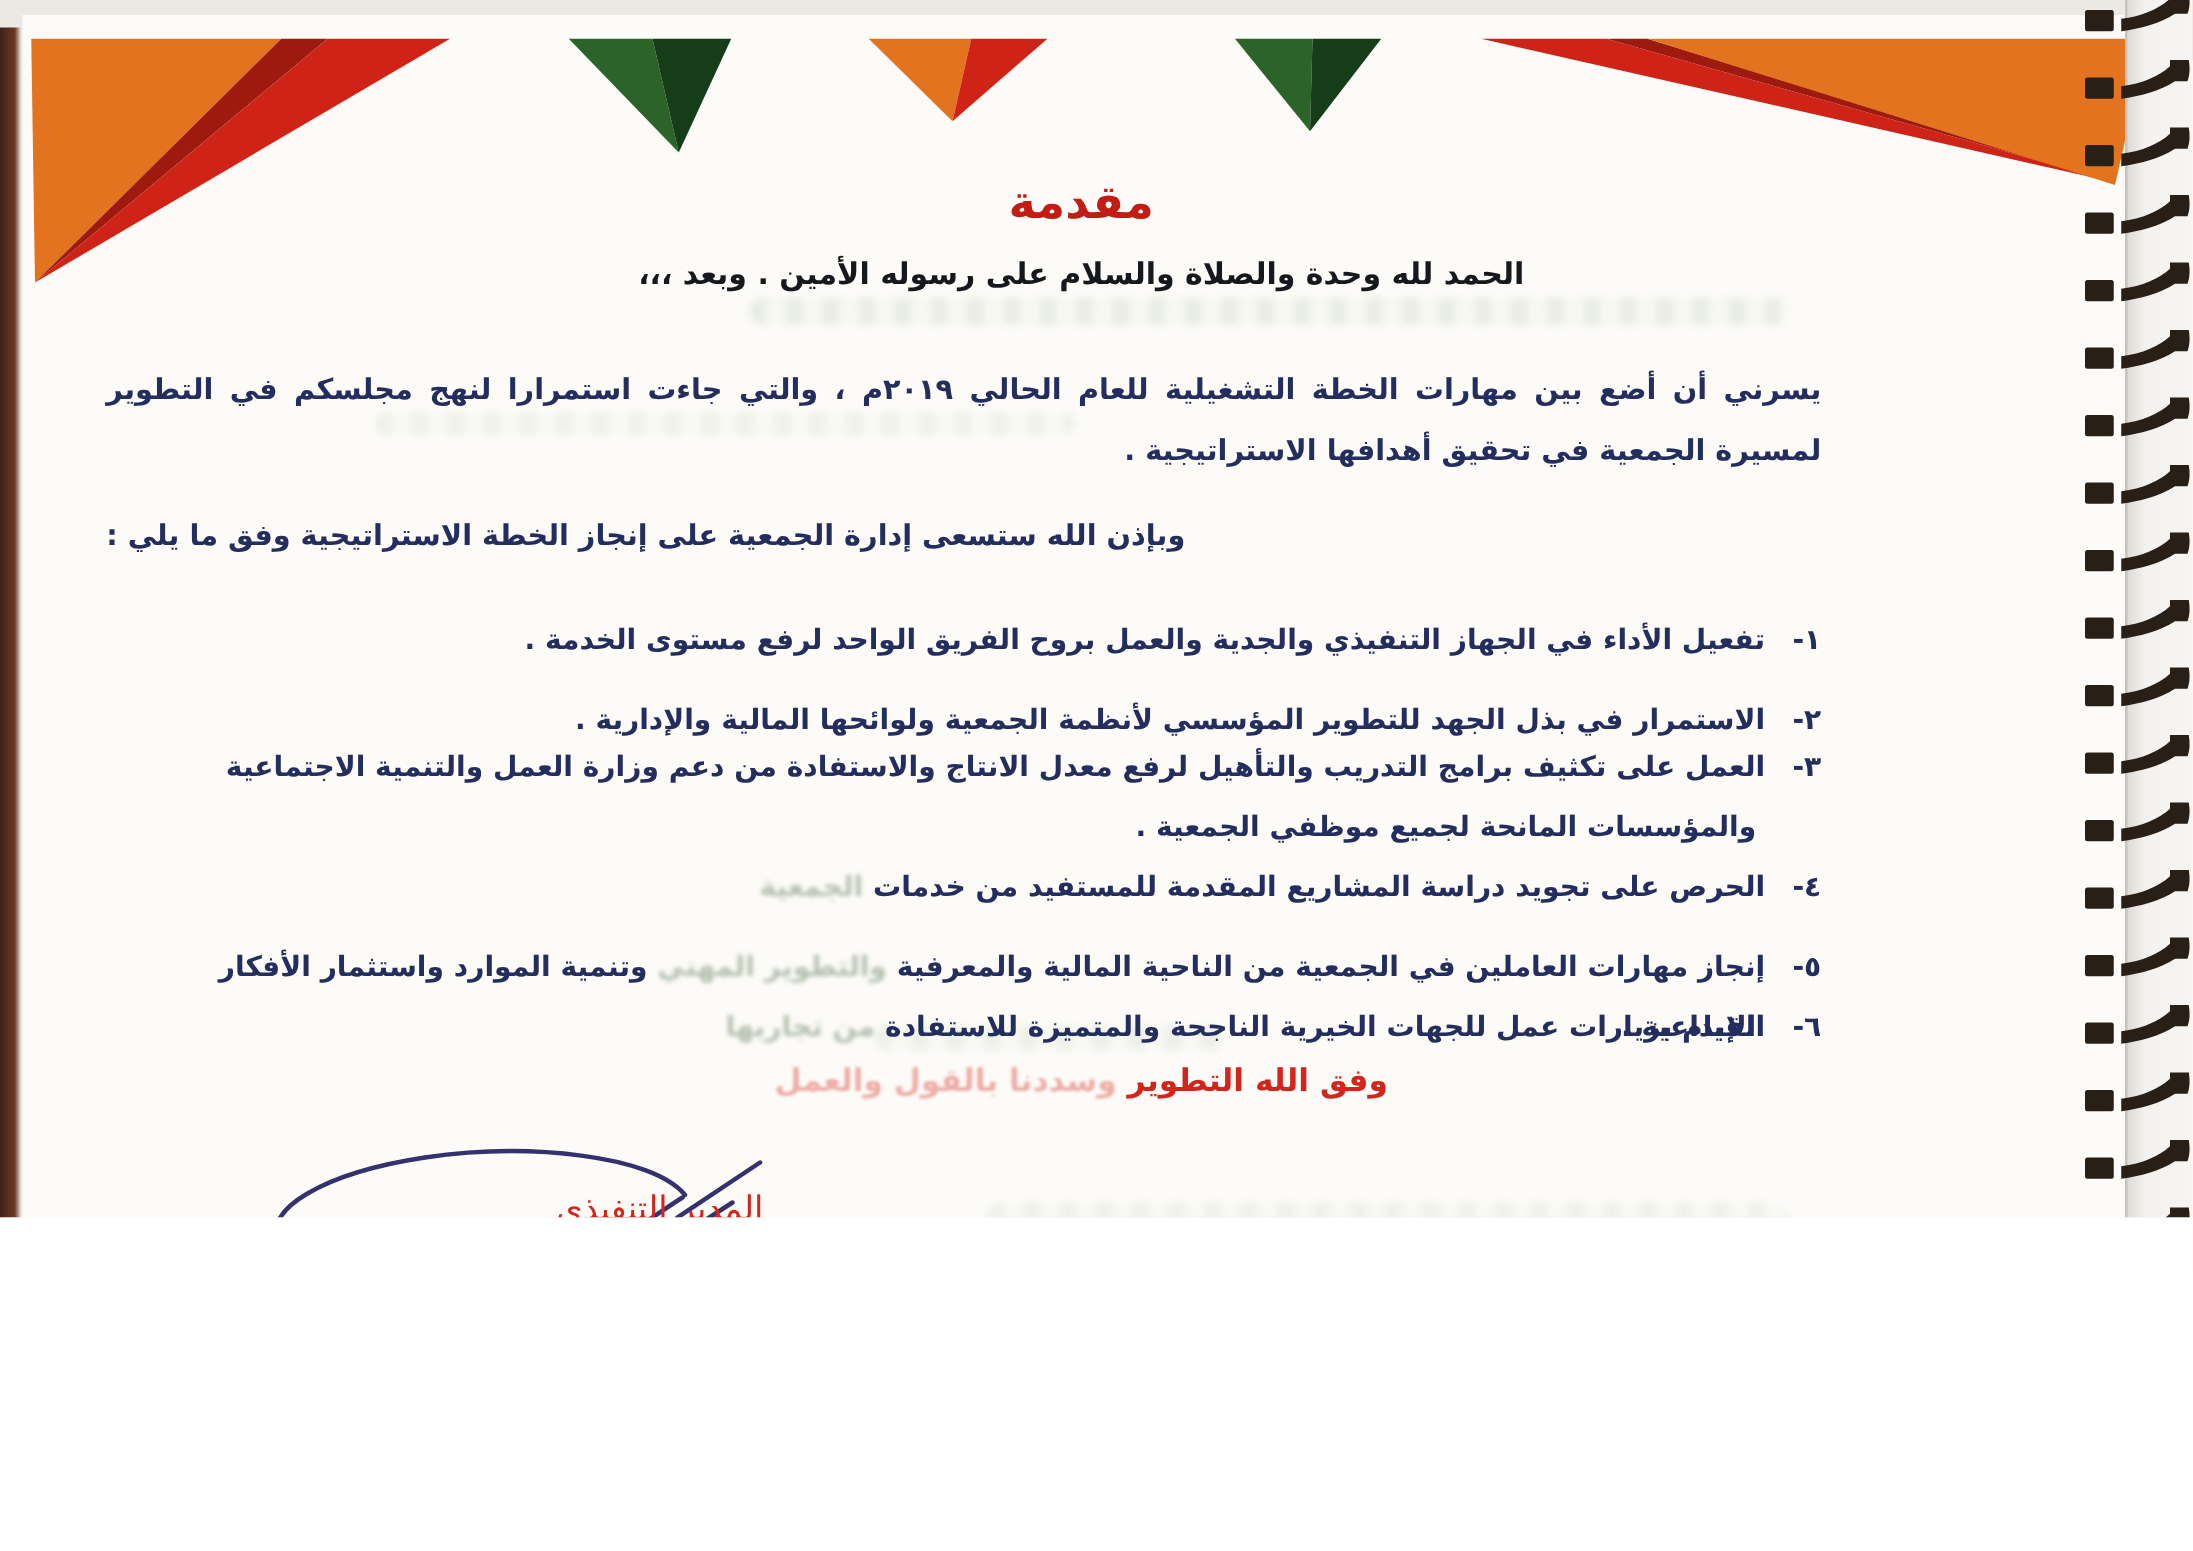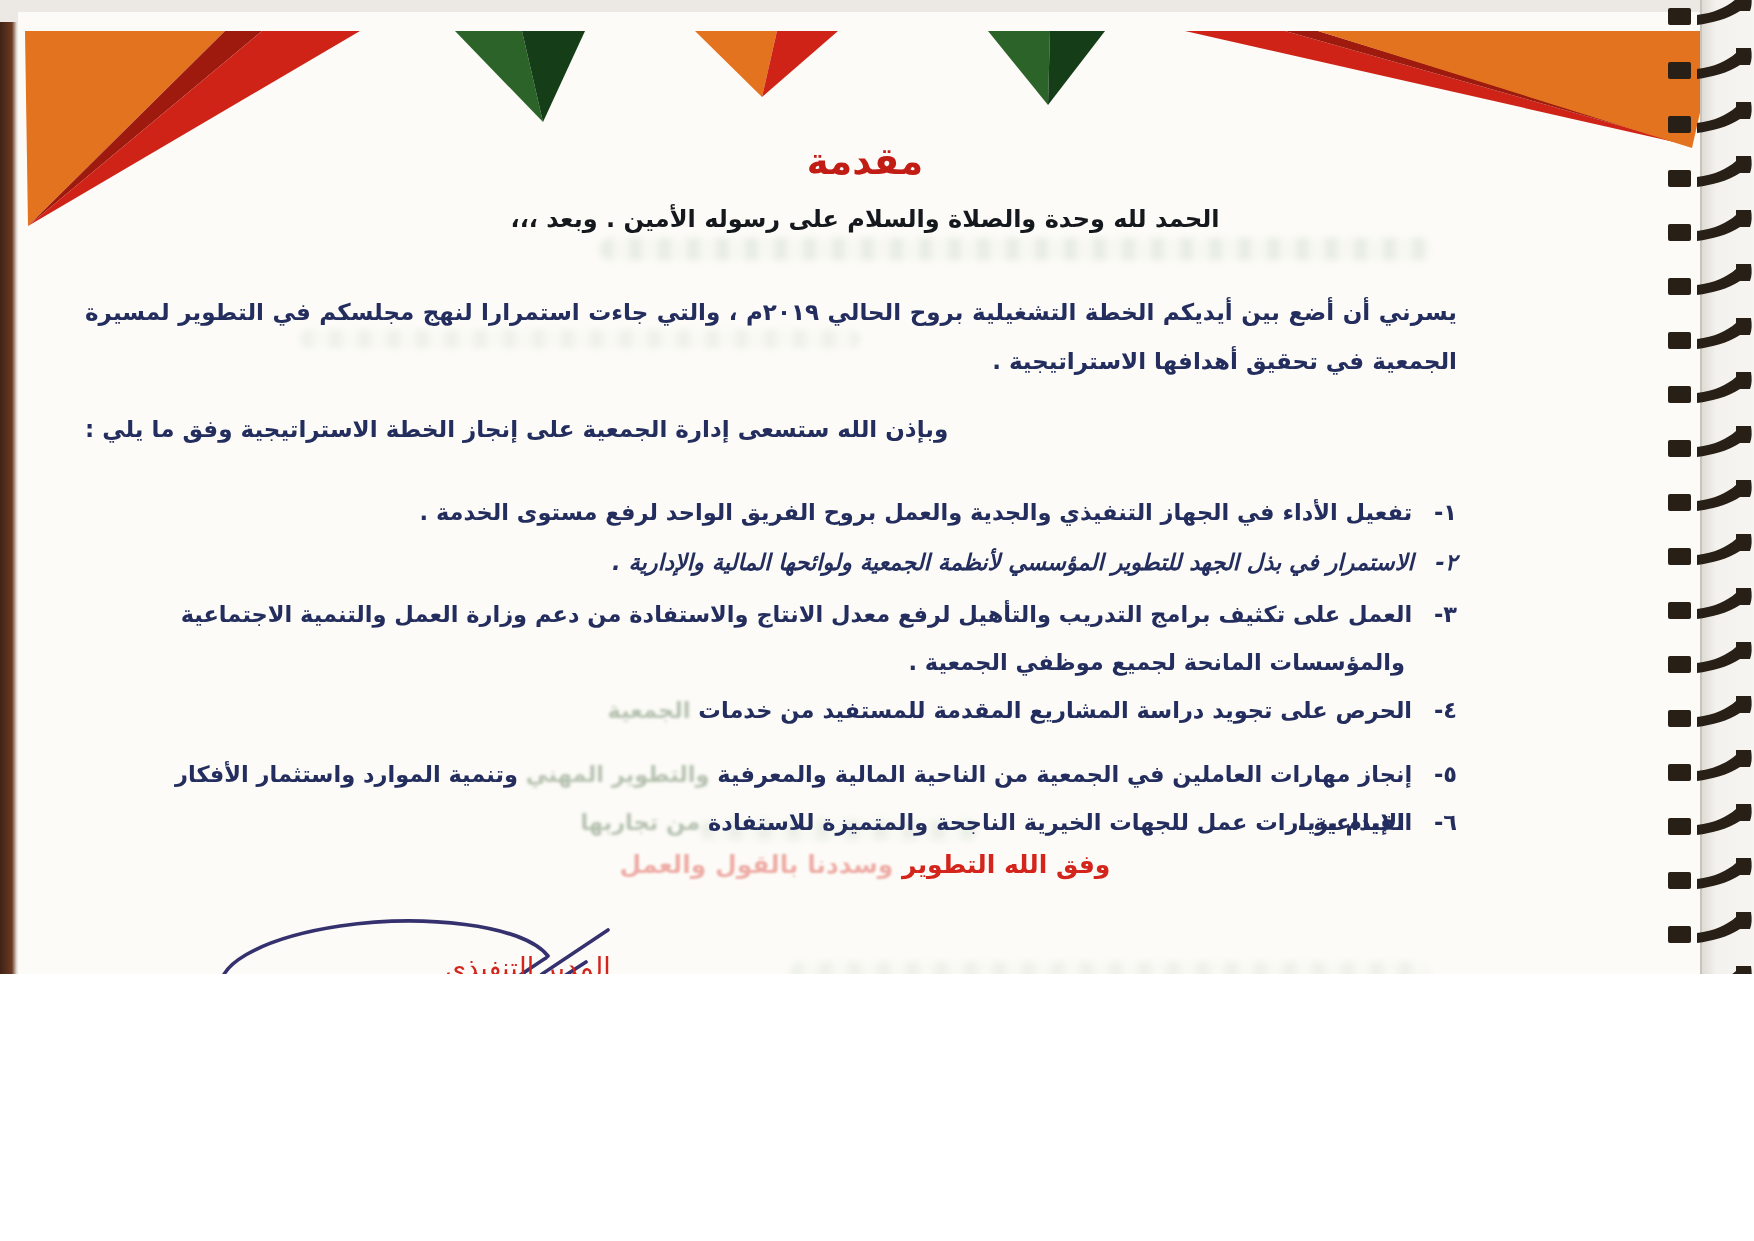--- a/index.html
+++ b/index.html
@@ -106,25 +106,25 @@
 
   <div class="center-layer">
     <div class="title">مقدمة</div>
     <div class="basmala">الحمد لله وحدة والصلاة والسلام على رسوله الأمين . وبعد ،،،</div>
     <div class="closing">
       <span>وفق الله التطوير</span><span class="faded"> وسددنا بالقول والعمل</span>
     </div>
   </div>
 
   <div class="text-layer">
-    <div class="para1">يسرني أن أضع بين أيديكم الخطة التشغيلية بروح الحالي ٢٠١٩م ، والتي جاءت استمرارا لنهج مجلسكم في التطوير لمسيرة الجمعية في تحقيق أهدافها الاستراتيجية .</div>
+    <div class="para1">يسرني أن أضع بين مهارات الخطة التشغيلية للعام الحالي ٢٠١٩م ، والتي جاءت استمرارا لنهج مجلسكم في التطوير لمسيرة الجمعية في تحقيق أهدافها الاستراتيجية .</div>
     <div class="para2">وبإذن الله ستسعى إدارة الجمعية على إنجاز الخطة الاستراتيجية وفق ما يلي :</div>
     <div id="goal-list">
         <div class="list-item" style="top: 488px;"><span class="num">١- </span><span>تفعيل الأداء في الجهاز التنفيذي والجدية والعمل بروح الفريق الواحد لرفع مستوى الخدمة . </span></div>
-        <div class="list-item" style="top: 538px; font-style: italic;"><span class="num">٢- </span><span>الاستمرار في بذل الجهد للتطوير المؤسسي لأنظمة الجمعية ولوائحها المالية والإدارية . </span></div>
+        <div class="list-item" style="top: 552px;"><span class="num">٢- </span><span>الاستمرار في بذل الجهد للتطوير المؤسسي لأنظمة الجمعية ولوائحها المالية والإدارية . </span></div>
         <div class="list-item" style="top: 590px;"><span class="num">٣- </span><span>العمل على تكثيف برامج التدريب والتأهيل لرفع معدل الانتاج والاستفادة من دعم وزارة العمل والتنمية الاجتماعية والمؤسسات المانحة لجميع موظفي الجمعية . </span></div>
         <div class="list-item" style="top: 686px;"><span class="num">٤- </span><span>الحرص على تجويد دراسة المشاريع المقدمة للمستفيد من خدمات </span><span class="faded-seg">الجمعية </span></div>
         <div class="list-item" style="top: 750px;"><span class="num">٥- </span><span>إنجاز مهارات العاملين في الجمعية من الناحية المالية والمعرفية </span><span class="faded-seg">والتطوير المهني </span><span>وتنمية الموارد واستثمار الأفكار الإبداعية .</span></div>
         <div class="list-item" style="top: 798px;"><span class="num">٦- </span><span>القيام بزيارات عمل للجهات الخيرية الناجحة والمتميزة للاستفادة </span><span class="faded-seg">من تجاربها </span></div>
       </div>
   </div>
 
   <div class="signature">
     <svg class="sig-ink" width="540" height="175" viewBox="0 0 540 175">
       <g fill="none" stroke="var(--ink,#35316e)" stroke-width="3.6" stroke-linecap="round">

